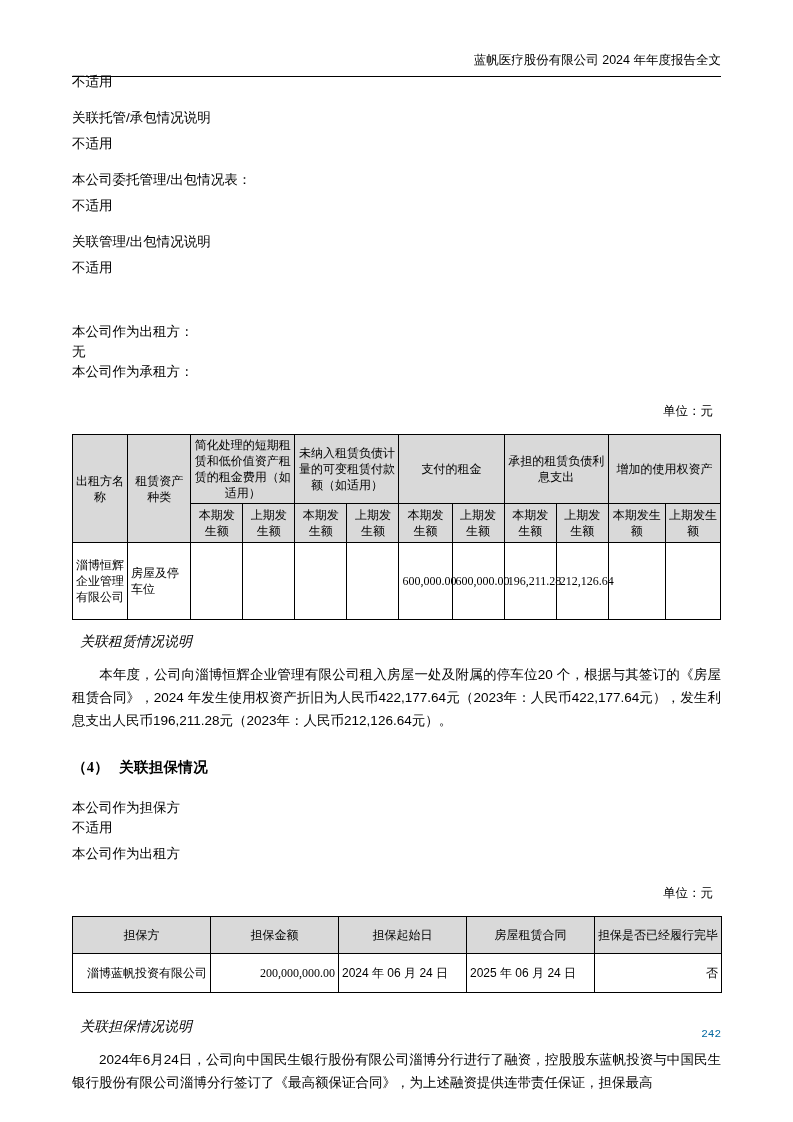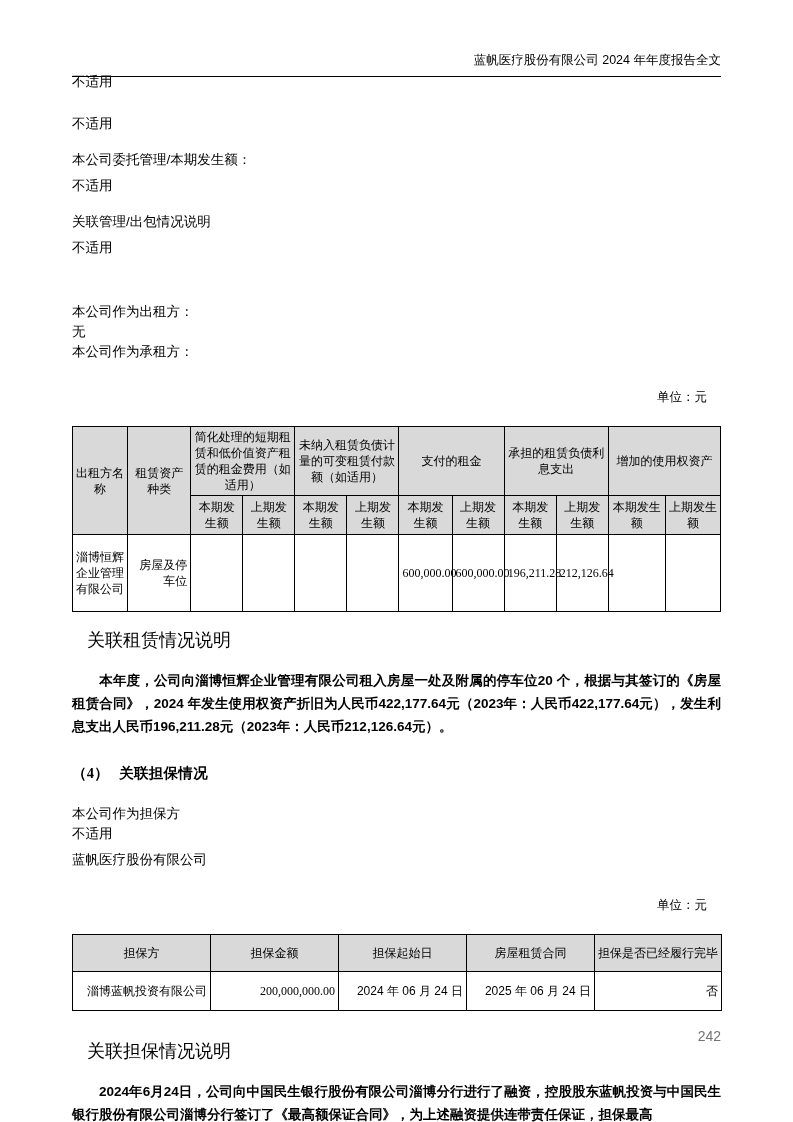--- a/index.html
+++ b/index.html
@@ -72,21 +72,21 @@
     margin: 0;
     letter-spacing: 0.3px;
   }
   .section-head .num { font-family: "Liberation Serif", serif; }
   .section-head .sp { display: inline-block; width: 10px; }
 
   .unit-line {
     font-size: 12.5px;
     line-height: 18px;
     text-align: right;
-    margin: 14px;
+    margin: 8px;
   }
 
   
   table.rep {
     border-collapse: collapse;
     width: 649px;
     table-layout: fixed;
     font-size: 12px;
     color: #000;
   }
@@ -107,72 +107,73 @@
   td.num-cell {
     text-align: right;
     vertical-align: middle;
     font-family: "Liberation Serif", serif;
     font-size: 12px;
   }
   td.txt-cell {
     text-align: right;
     vertical-align: middle;
   }
-  td.ctr-cell { text-align: right; }
+  td.ctr-cell { text-align: left; }
   .lease-row td { height: 72px; }
   .lease-head-top th { height: 60px; }
   .lease-head-sub th { height: 34px; }
 
   
   .guar-head th { height: 32px; }
   .guar-row td  { height: 34px; }
 
   .note-label {
-    font-size: 18px;
+    font-size: 14px;
     line-height: 19px;
-    margin: 15px;
+    margin: 8px;
+    font-style: italic;
   }
   .para {
     font-size: 13.5px;
     line-height: 23px;
     margin: 0;
     text-align: justify;
     text-justify: inter-ideograph;
-    font-weight: bold;
   }
   .para .ind { display: inline-block; width: 27px; }
 
   
   .page-num {
     position: absolute;
     left: 0;
     top: 1028px;
     width: 721px;
     text-align: right;
-    font-size: 14px;
-    font-family: Liberation Sans, sans-serif;
-    color: #737373;
+    font-size: 11px;
+    font-family: Liberation Mono, monospace;
+    color: #0369a1;
   }
 </style>
 </head>
 <body>
 
 <div class="page">
 
   <div class="doc-header">蓝帆医疗股份有限公司 2024 年年度报告全文</div>
   <div class="header-rule"></div>
 
   <div class="content">
 
     <p class="line">不适用</p>
     <div class="gap-16"></div>
+    <p class="line">关联托管/承包情况说明</p>
     <div class="gap-6"></div>
     <p class="line">不适用</p>
     <div class="gap-16"></div>
-    <p class="line">本公司委托管理/本期发生额：</p>
+    <p class="line">本公司委托管理/出包情况表：</p>
     <div class="gap-6"></div>
     <p class="line">不适用</p>
     <div class="gap-16"></div>
     <p class="line">关联管理/出包情况说明</p>
     <div class="gap-6"></div>
     <p class="line">不适用</p>
 
     <div class="gap-24"></div>
 
 
@@ -256,21 +257,21 @@
 
     <p class="section-head">
       <span class="num">（4）</span><span class="sp"></span><span>关联担保情况</span>
     </p>
 
     <div class="gap-20"></div>
 
     <p class="line">本公司作为担保方</p>
     <p class="line">不适用</p>
     <div class="gap-6"></div>
-    <p class="line">蓝帆医疗股份有限公司</p>
+    <p class="line">本公司作为出租方</p>
 
     <div class="gap-12"></div>
 
     <p class="unit-line">单位：元</p>
 
     <div class="gap-6"></div>
 
     <table class="rep">
       <colgroup>
         <col style="width:138px">

